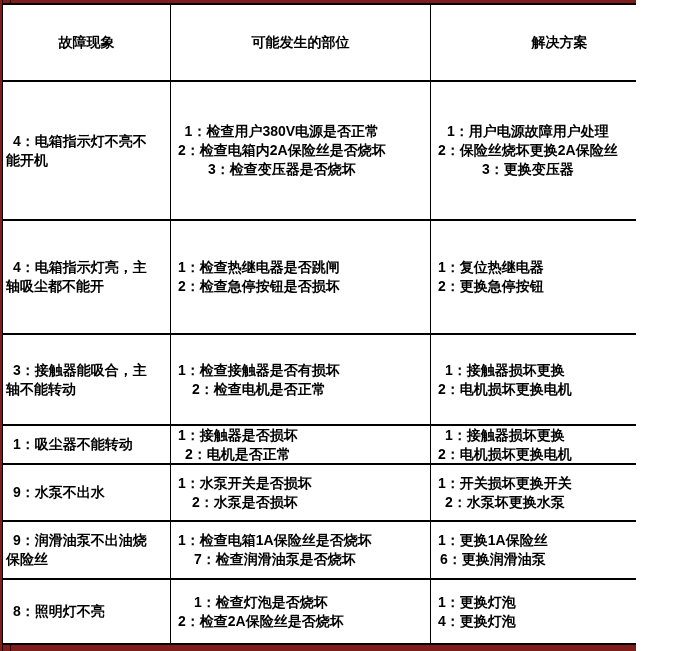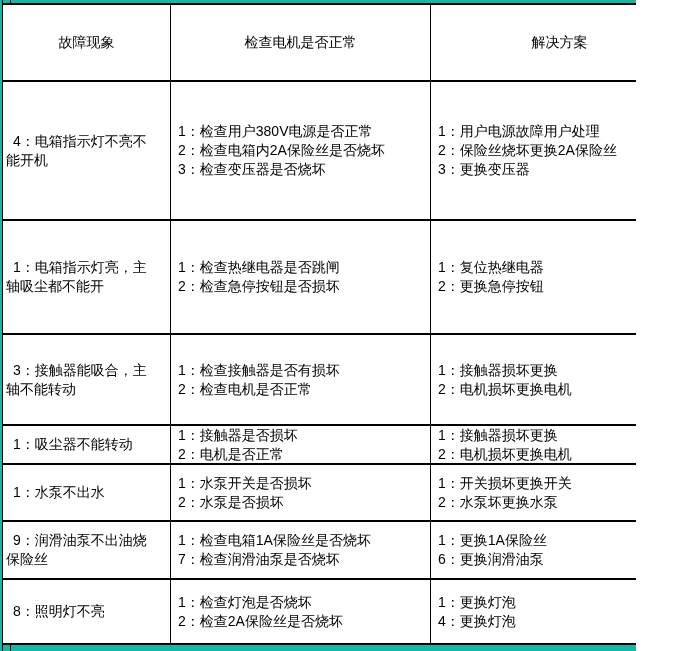--- a/index.html
+++ b/index.html
@@ -1,19 +1,19 @@
 <!DOCTYPE html>
 <html><head>
 <meta charset="utf-8">
 <style>
   * { margin:0; padding:0; box-sizing:border-box; }
   html,body { background:#ffffff; }
   body { font-family:"Liberation Sans","DejaVu Sans",sans-serif; color:#000; }
   .stage {
-    position:relative; width:636px; height:651px; background:#14b8a6; overflow:hidden;
+    position:relative; width:636px; height:651px; background:#7f1d1d; overflow:hidden;font-weight:bold;
   }
   
   .vline { position:absolute; width:1px; background:#000; }
   .vline.left  { left:2px;  top:0; height:651px; }
   .vline.right { left:688px; top:0; height:651px; }
   
   .tick { position:absolute; left:10px; width:1px; background:#000; }
   .tick.top    { top:0;     height:4px; }
   .tick.bottom { top:643px; height:8px; }
   
@@ -30,40 +30,40 @@
     border-right:1px solid #000;
     border-bottom:2px solid #000;
     display:flex; align-items:center;
     overflow:hidden;
     font-size:14px; line-height:19px;
   }
   .hcell { justify-content:center; }
   .hcell .txt { text-align:center; }
   .txt { white-space:pre-line; }
   .fault { padding:2px 8px 2px 3px; text-indent:7px; }
-  .list  { padding:2px 4px 2px 7px; }
+  .list  { padding:2px 4px 2px 7px;text-align:center; }
 </style>
 </head>
 <body>
 
 <div class="stage">
 
   <div class="vline left"></div>
   <div class="vline right"></div>
   <div class="tick top"></div>
   <div class="tick bottom"></div>
 
   <div class="grid">
 
     <div class="row">
       <div class="cell hcell">
         <div class="txt">故障现象</div>
       </div>
       <div class="cell hcell">
-        <div class="txt">检查电机是否正常</div>
+        <div class="txt">可能发生的部位</div>
       </div>
       <div class="cell hcell">
         <div class="txt">解决方案</div>
       </div>
     </div>
 
     <div class="row">
       <div class="cell">
         <div class="txt fault">4：电箱指示灯不亮不
 能开机</div>
@@ -75,21 +75,21 @@
       </div>
       <div class="cell">
         <div class="txt list">1：用户电源故障用户处理
 2：保险丝烧坏更换2A保险丝
 3：更换变压器</div>
       </div>
     </div>
 
     <div class="row">
       <div class="cell">
-        <div class="txt fault">1：电箱指示灯亮，主
+        <div class="txt fault">4：电箱指示灯亮，主
 轴吸尘都不能开</div>
       </div>
       <div class="cell">
         <div class="txt list">1：检查热继电器是否跳闸
 2：检查急停按钮是否损坏</div>
       </div>
       <div class="cell">
         <div class="txt list">1：复位热继电器
 2：更换急停按钮</div>
       </div>
@@ -119,21 +119,21 @@
 2：电机是否正常</div>
       </div>
       <div class="cell">
         <div class="txt list">1：接触器损坏更换
 2：电机损坏更换电机</div>
       </div>
     </div>
 
     <div class="row">
       <div class="cell">
-        <div class="txt fault">1：水泵不出水</div>
+        <div class="txt fault">9：水泵不出水</div>
       </div>
       <div class="cell">
         <div class="txt list">1：水泵开关是否损坏
 2：水泵是否损坏</div>
       </div>
       <div class="cell">
         <div class="txt list">1：开关损坏更换开关
 2：水泵坏更换水泵</div>
       </div>
     </div>

